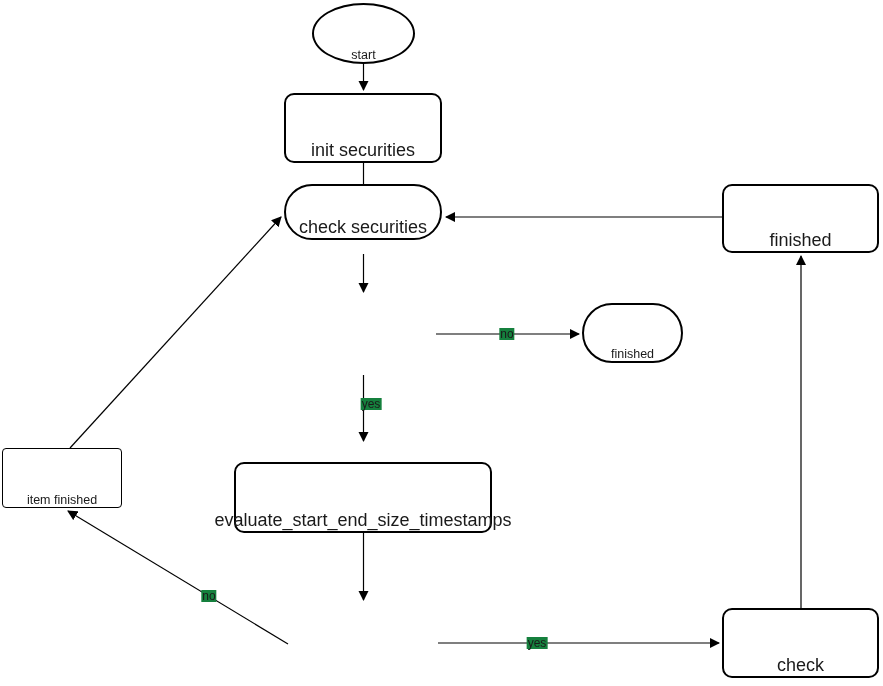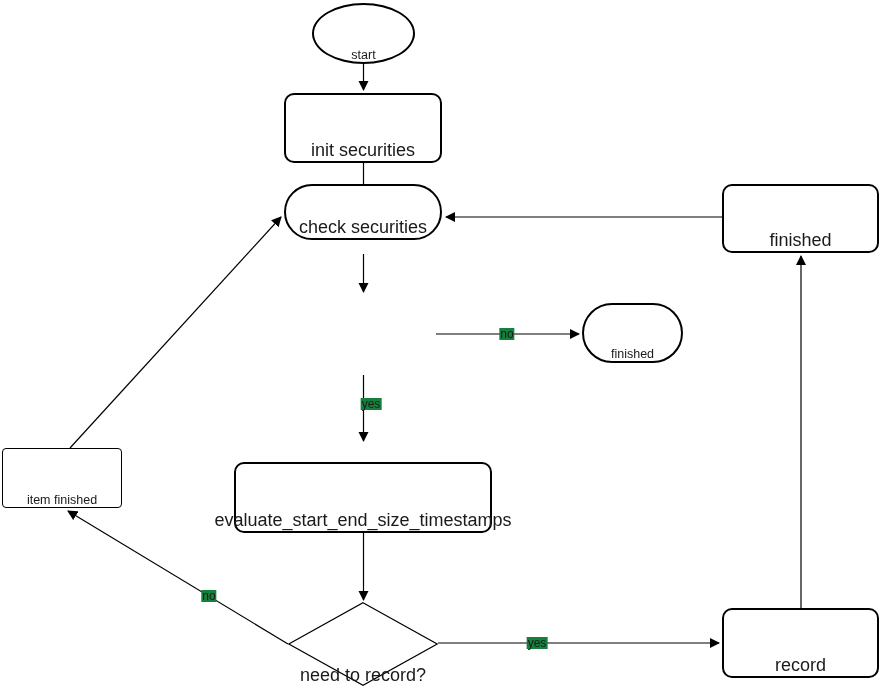--- a/index.html
+++ b/index.html
@@ -110,29 +110,23 @@
   </div>
 
   <div class="node rounded mono" id="n-evaluate">
     <span>evaluate_start_end_size_timestamps</span>
   </div>
 
   <div class="node plain sans" id="n-itemfin">
     <span>item finished</span>
   </div>
 
-  <div class="node diamond mono" id="n-needrec">
-    <svg width="150" height="84" viewBox="0 0 150 84">
-      <polygon points="75,0.8 149.2,42 75,83.2 0.8,42" fill="#ffffff" stroke="#000000" stroke-width="1.2"></polygon>
-    </svg>
-    <span>need to record?</span>
-  </div>
 
   <div class="node rounded mono" id="n-record">
-    <span>record</span>
+    <span>check</span>
   </div>
 
   <span class="edge-label" id="lbl-no1">no</span>
   <span class="edge-label" id="lbl-yes1">yes</span>
   <span class="edge-label" id="lbl-yes2">yes</span>
   <span class="edge-label" id="lbl-no2">no</span>
 
 </div>
 
 </body></html>

